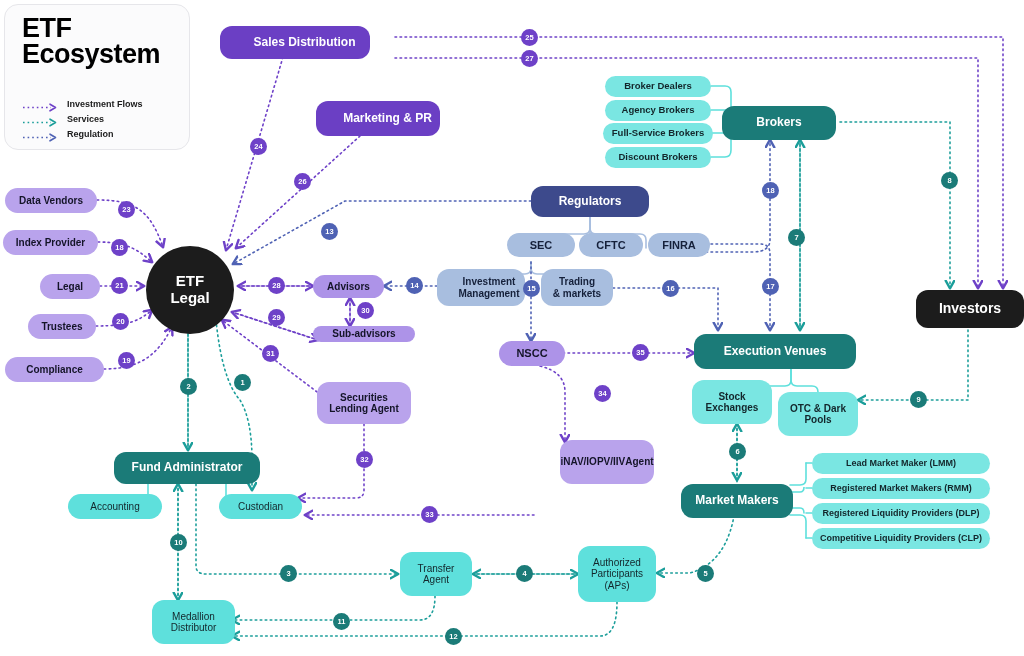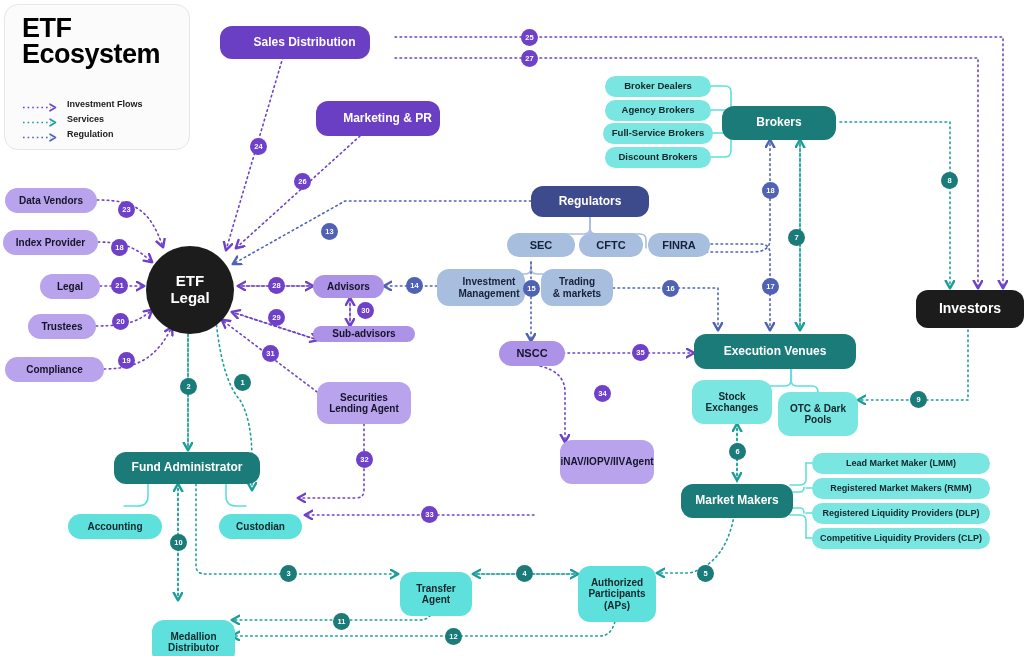--- a/index.html
+++ b/index.html
@@ -10,21 +10,21 @@
 
   .node{position:absolute;box-sizing:border-box;display:flex;align-items:center;
         justify-content:center;text-align:center;line-height:1.12;}
   .pill{border-radius:999px;}
   .rnd{border-radius:12px;}
 
   
   .n-dark{background:#1c1c1c;color:#ffffff;font-weight:bold;}
   .n-circle{background:#1c1c1c;color:#ffffff;border-radius:50%;font-weight:bold;}
   .n-teal{background:#1b7b78;color:#ffffff;font-weight:bold;}
-  .n-cyan{background:#5ee0dc;color:#13262b;font-weight:bold;margin-top:20px;}
+  .n-cyan{background:#5ee0dc;color:#13262b;font-weight:normal;}
   .n-cyan2{background:#7ae6e2;color:#13262b;font-weight:bold;}
   .n-purple{background:#6b3fc4;color:#ffffff;font-weight:bold;padding-left:19px;}
   .n-lav{background:#b9a3ec;color:#141428;font-weight:bold;}
   .n-lav2{background:#ad93e8;color:#141428;font-weight:bold;}
   .n-navy{background:#3d4a8c;color:#ffffff;font-weight:bold;}
   .n-blue{background:#a8bedf;color:#15203a;font-weight:bold;}
 
   
   #legend{position:absolute;left:4px;top:4px;width:184px;height:144px;
           background:#fbfbfc;border:1px solid #e6e6ea;border-radius:14px;}

